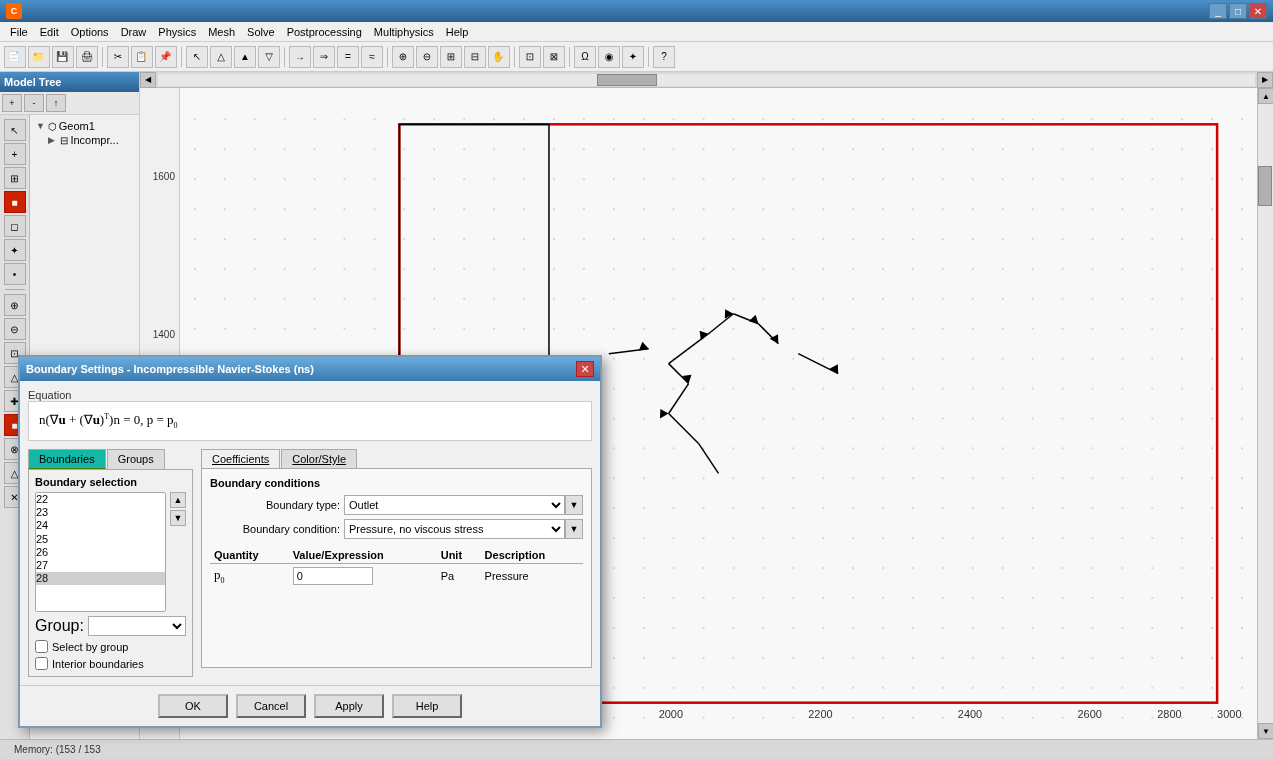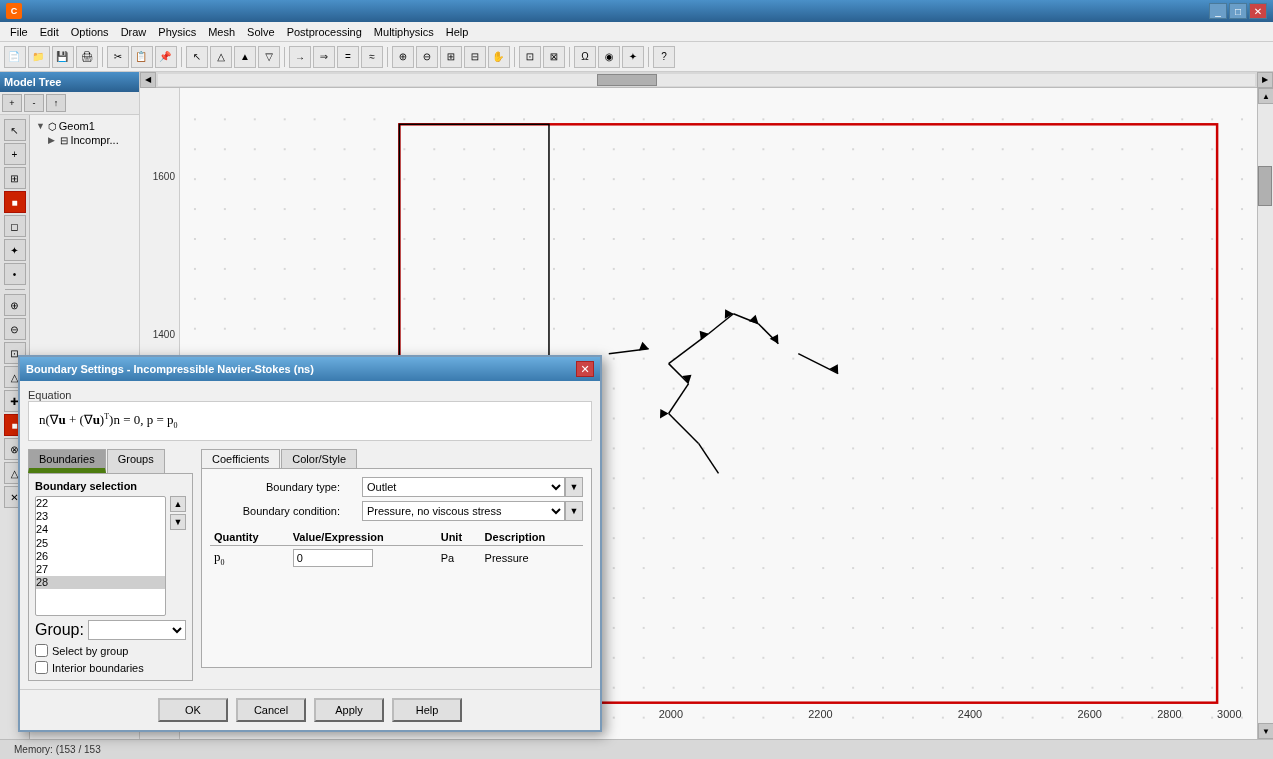--- a/index.html
+++ b/index.html
@@ -326,22 +326,22 @@
     .tab {
       padding: 3px 10px;
       border: 1px solid #aaa;
       background: #ddd;
       cursor: pointer;
       font-size: 11px;
       border-bottom: none;
       margin-right: 1px;
     }
     .tab.active {
-      background: #a3a3a3;
-      border-bottom: 5px solid #4d7c0f;
+      background: #14b8a6;
+      border-bottom: 1px solid #4d7c0f;
       z-index: 1;
     }
     .tab-panel {
       border: 1px solid #aaa;
       background: #f0f0f0;
       padding: 6px;
     }
     .boundary-sel-label {
       font-size: 11px;
       font-weight: bold;
@@ -389,40 +389,41 @@
       margin-bottom: 0;
     }
     .coeff-tab {
       padding: 3px 10px;
       border: 1px solid #aaa;
       background: #ddd;
       cursor: pointer;
       font-size: 11px;
       border-bottom: none;
       margin-right: 1px;
+      text-decoration: underline;
     }
     .coeff-tab.active {
       background: #f0f0f0;
     }
     .coeff-panel {
       border: 1px solid #aaa;
       background: #f8f8f8;
       padding: 8px;
       min-height: 200px;
     }
     .bc-section-title {
       font-size: 11px;
       font-weight: bold;
       margin-bottom: 6px;
     }
     .bc-row {
       display: flex;
       align-items: center;
       margin-bottom: 4px;
-      gap: 22px;
+      gap: 4px;
       justify-content: center;
     }
     .bc-label {
       width: 130px;
       font-size: 11px;
       text-align: right;
     }
     .bc-select {
       flex: 1;
       height: 20px;
@@ -748,20 +749,21 @@
             </div>
           </div>
         </div>
 
         <div class="dialog-right">
           <div class="coeff-tab-row">
             <div class="coeff-tab active">Coefficients</div>
             <div class="coeff-tab">Color/Style</div>
           </div>
           <div class="coeff-panel">
+            <div class="bc-section-title">Boundary conditions</div>
 
             <div class="bc-row">
               <span class="bc-label">Boundary type:</span>
               <div style="display:flex;align-items:center;flex:1;">
                 <select class="bc-select">
                   <option selected="">Outlet</option>
                   <option>Inlet</option>
                   <option>Wall</option>
                   <option>Symmetry boundary</option>
                 </select>

